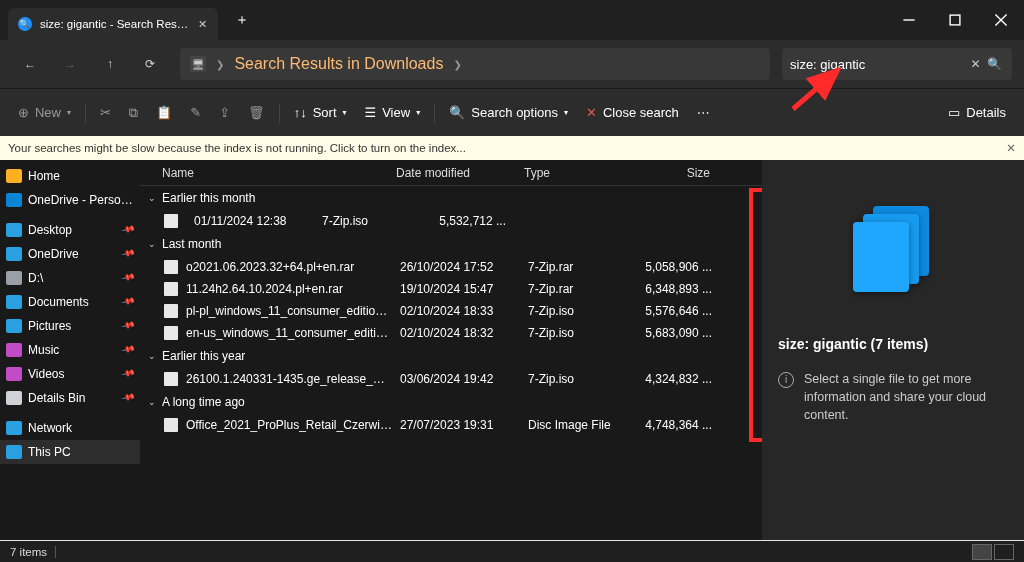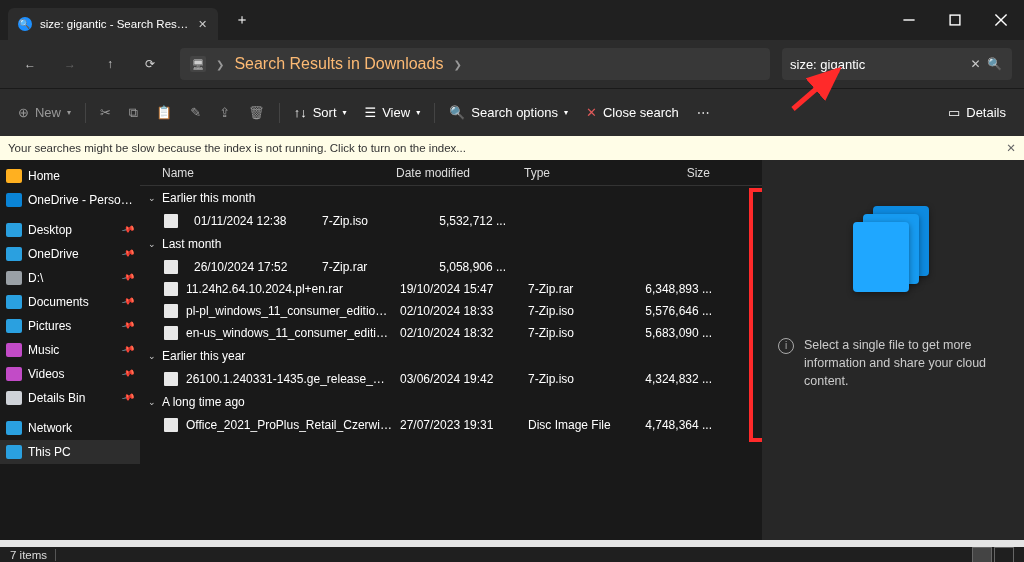--- a/index.html
+++ b/index.html
@@ -70,21 +70,21 @@
 
 
 .details { width: 262px; background: #272727; padding: 16px; display: flex; flex-direction: column; }
 .big-icon { width: 80px; height: 90px; margin: 30px auto 40px; position: relative; }
 .sheet { position:absolute; width:56px; height:70px; background:#1fa7ff; border-radius:4px; box-shadow: 0 2px 6px rgba(0,0,0,.4);}
 .details-title { font-size: 14px; font-weight: 600; margin-bottom: 18px; }
 .details-info { display: flex; gap: 10px; color: #ccc; font-size: 12.5px; line-height: 1.45; }
 .info-icon { width: 16px; height: 16px; border-radius: 50%; border: 1.5px solid #aaa; display:flex;align-items:center;justify-content:center;color:#aaa;font-size:10px; flex-shrink:0; margin-top:2px;}
 
 
-.statusbar { height: 22px; background: #1f1f1f; display: flex; align-items: center; padding: 0 10px; font-size: 11.5px; color: #ddd; border-top: 7px solid #e5e5e5;}
+.statusbar { height: 22px; background: #1f1f1f; display: flex; align-items: center; padding: 0 10px; font-size: 11.5px; color: #ddd; border-top: 1px solid #e5e5e5;}
 .status-sep { width:1px; height:12px; background:#555; margin: 0 8px;}
 .status-spacer { flex:1; }
 .view-toggle { width: 20px; height: 16px; border: 1px solid #666; margin-left: 2px;}
 
 
 .arrow { position: absolute; pointer-events: none; }
 
 svg.icon { width: 14px; height: 14px; }
 </style>
 </head>
@@ -247,20 +247,21 @@
           <span class="fdate">01/11/2024 12:38</span>
           <span class="ftype">7-Zip.iso</span>
           <span class="fsize">5,532,712 ...</span>
         </div>
         <div class="group">
           <span class="group-chev">⌄</span>
           <span>Last month</span>
         </div>
         <div class="row">
           <span class="ficon"></span>
+          <span class="fname">o2021.06.2023.32+64.pl+en.rar</span>
           <span class="fdate">26/10/2024 17:52</span>
           <span class="ftype">7-Zip.rar</span>
           <span class="fsize">5,058,906 ...</span>
         </div>
         <div class="row">
           <span class="ficon"></span>
           <span class="fname">11.24h2.64.10.2024.pl+en.rar</span>
           <span class="fdate">19/10/2024 15:47</span>
           <span class="ftype">7-Zip.rar</span>
           <span class="fsize">6,348,893 ...</span>
@@ -304,20 +305,21 @@
       </div>
     <div class="red-box" style="left:609px; top:28px; width:116px; height:254px;"></div>
   </div>
 
   <div class="details">
     <div class="big-icon">
       <div class="sheet" style="left:20px; top:0; background:#0d8ae0;"></div>
       <div class="sheet" style="left:10px; top:8px; background:#169af0;"></div>
       <div class="sheet" style="left:0; top:16px;"></div>
     </div>
+    <div class="details-title">size: gigantic (7 items)</div>
     <div class="details-info">
       <div class="info-icon">i</div>
       <div>Select a single file to get more information and share your cloud content.</div>
     </div>
   </div>
 </div>
 
 <div class="statusbar">
   <span>7 items</span>
   <span class="status-sep"></span>

